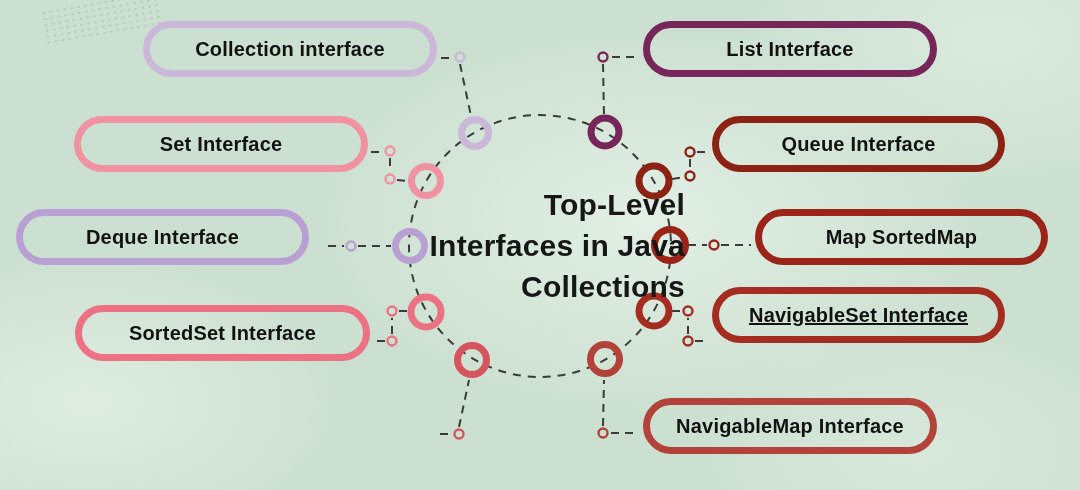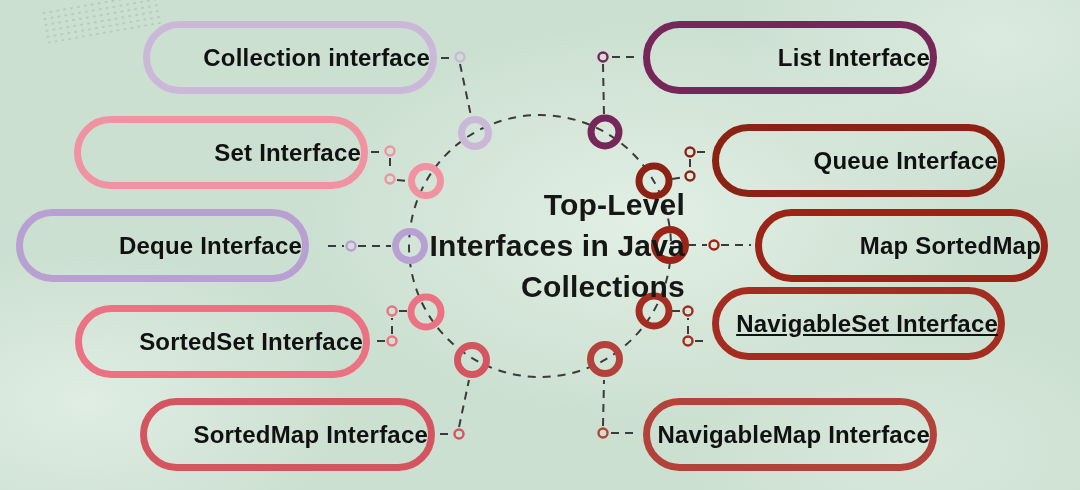--- a/index.html
+++ b/index.html
@@ -20,26 +20,26 @@
     background-image:radial-gradient(circle, rgba(35,55,45,0.30) 1px, transparent 1.4px);
     background-size:7px 6px;
     transform:rotate(-10deg);
     opacity:.45;
     pointer-events:none;
   }
   .graph{position:absolute;left:0;top:0;}
   .pill{
     position:absolute;
     box-sizing:border-box;
-    height:73px;
+    height:56px;
     border:7px solid #999;
     border-radius:40px;
-    display:flex;align-items:center;justify-content:flex-end;
+    display:flex;align-items:center;justify-content:center;
     color:#111;
-    font-size:24px;font-weight:bold;
+    font-size:20px;font-weight:bold;
     letter-spacing:0.2px;
     white-space:nowrap;
   }
   .pill-collection  {left:143px;top:21px; width:294px;}
   .pill-set         {left:74px; top:116px;width:294px;}
   .pill-deque       {left:16px; top:209px;width:293px;}
   .pill-sortedset   {left:75px; top:305px;width:295px;}
   .pill-sortedmap   {left:140px;top:398px;width:295px;}
   .pill-list        {left:643px;top:21px; width:294px;}
   .pill-queue       {left:712px;top:116px;width:293px;}
@@ -115,27 +115,24 @@
   </div>
   <div class="pill pill-set" style="border-color: rgb(241, 146, 163);">
     <span>Set Interface</span>
   </div>
   <div class="pill pill-deque" style="border-color: rgb(184, 160, 211);">
     <span>Deque Interface</span>
   </div>
   <div class="pill pill-sortedset" style="border-color: rgb(235, 113, 131);">
     <span>SortedSet Interface</span>
   </div>
-  <div class="pill pill-sortedmap" style="border-color: rgb(212, 84, 95);">
-    <span>SortedMap Interface</span>
-  </div>
   <div class="pill pill-list" style="border-color: rgb(119, 38, 90);">
     <span>List Interface</span>
   </div>
-  <div class="pill pill-queue" style="border-color: rgb(139, 34, 20); margin-top: 8px;">
+  <div class="pill pill-queue" style="border-color: rgb(139, 34, 20);">
     <span>Queue Interface</span>
   </div>
   <div class="pill pill-map" style="border-color: rgb(155, 36, 24);">
     <span>Map SortedMap</span>
   </div>
   <div class="pill pill-navigableset" style="border-color: rgb(165, 44, 32);">
     <span>NavigableSet Interface</span>
   </div>
   <div class="pill pill-navigablemap" style="border-color: rgb(178, 66, 58);">
     <span>NavigableMap Interface</span>

